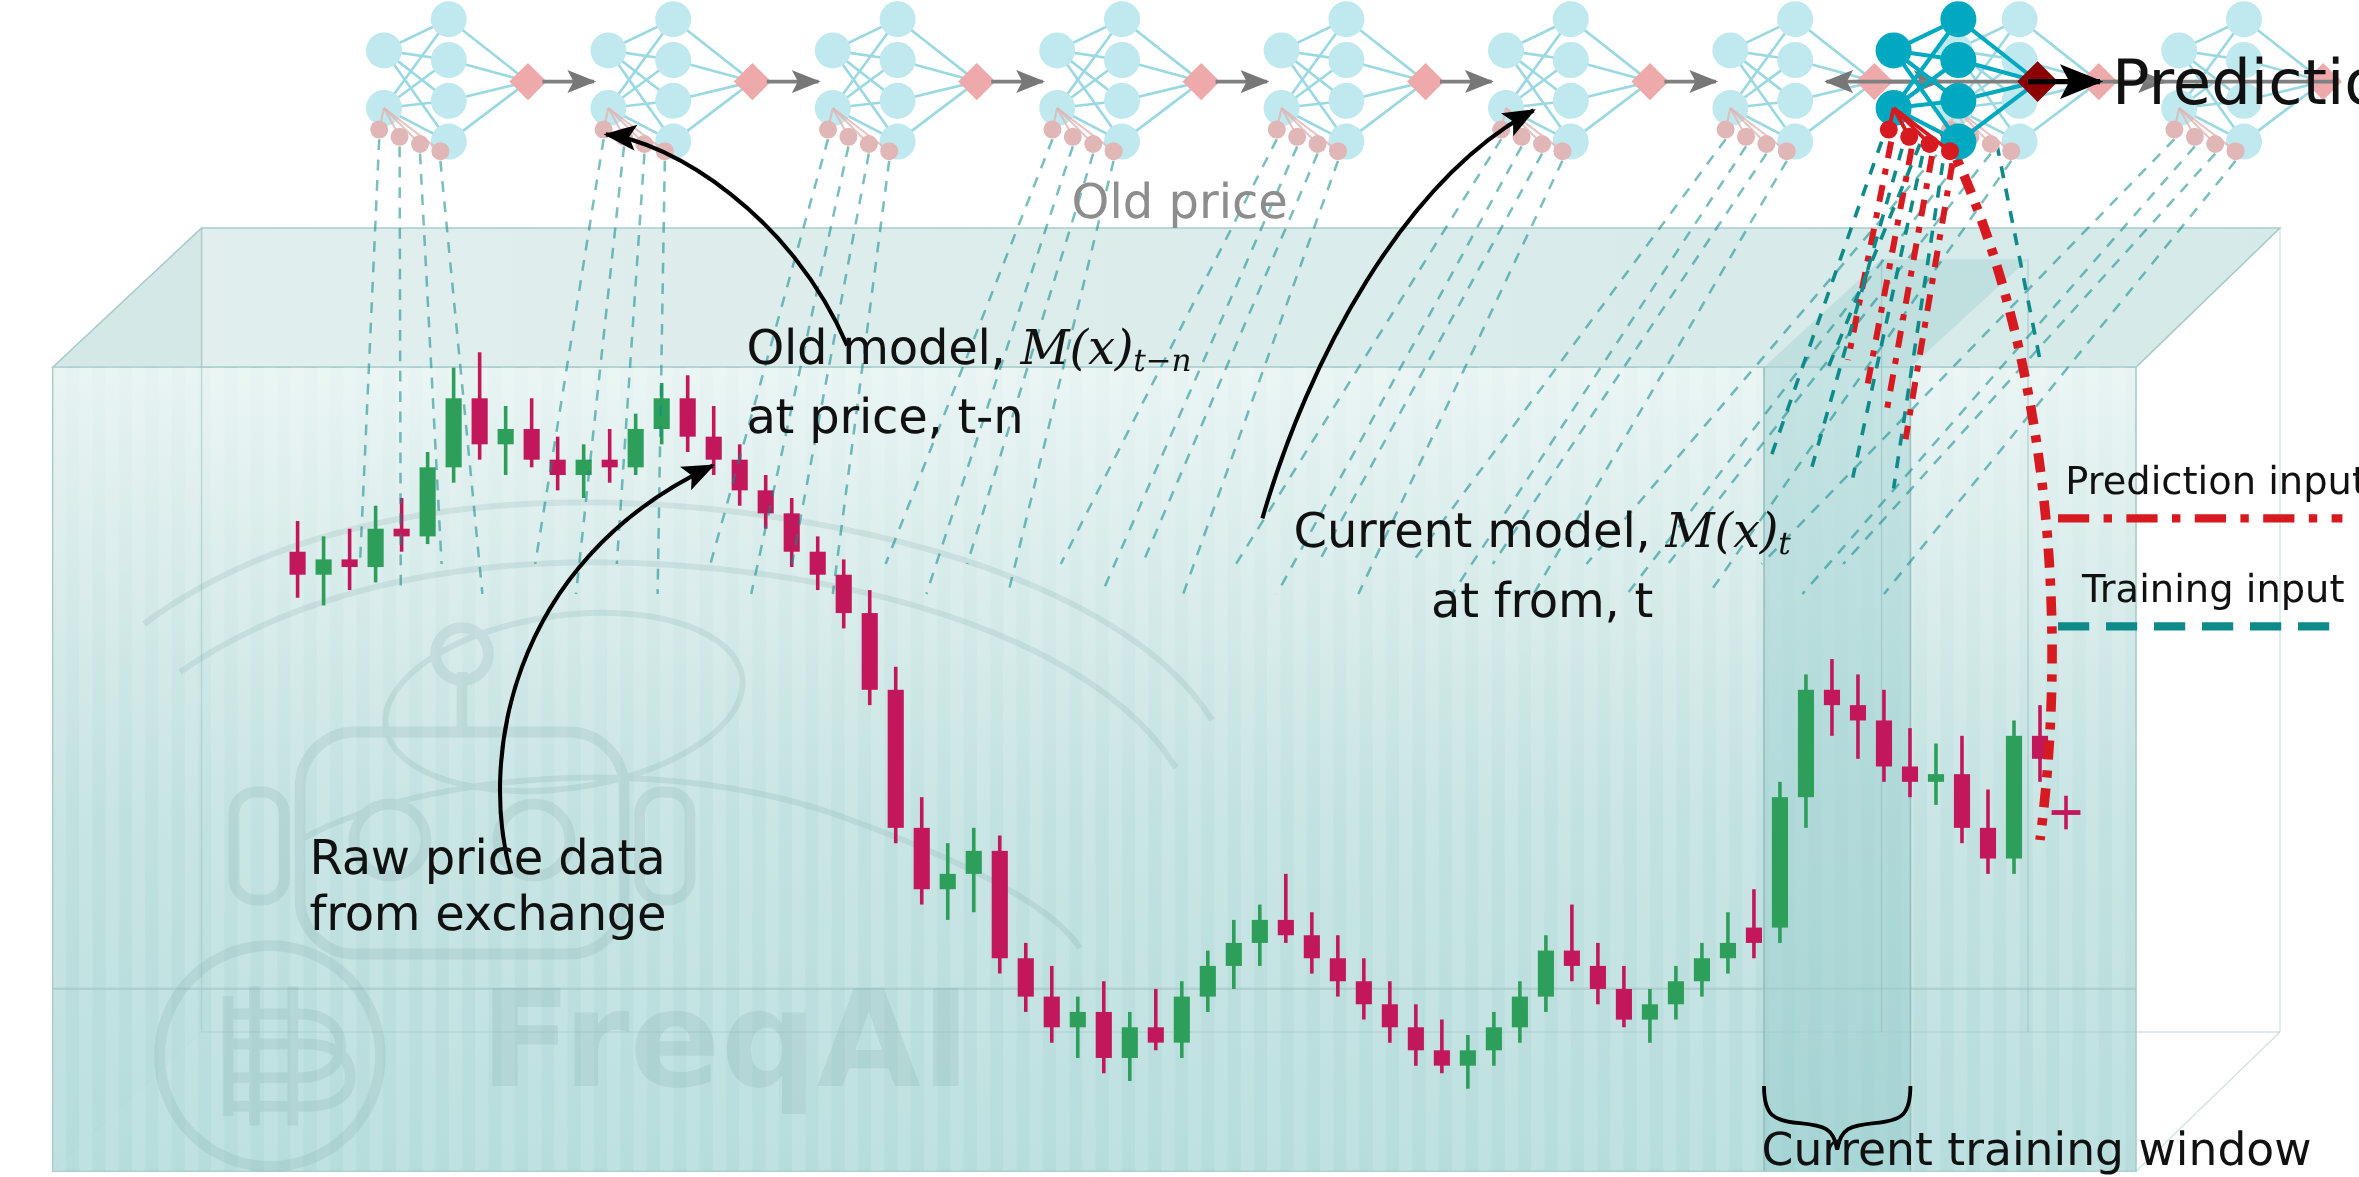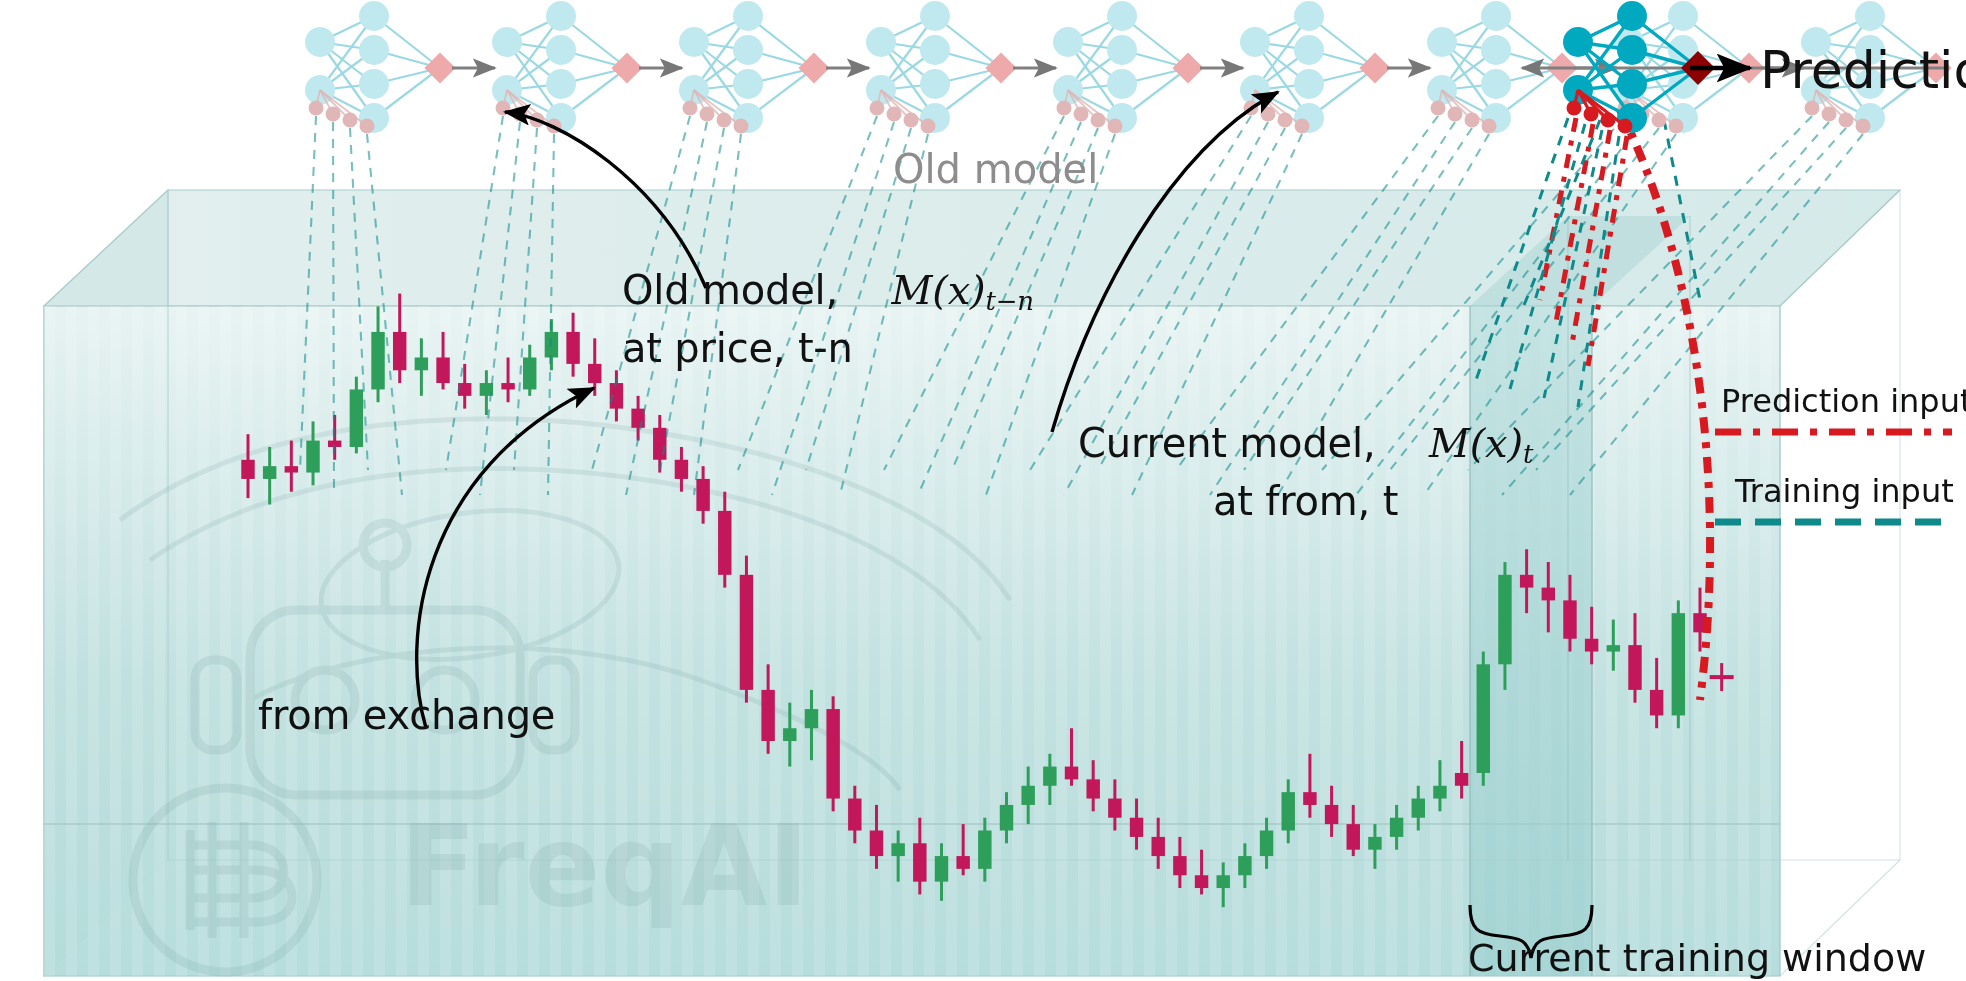--- a/index.html
+++ b/index.html
@@ -1,21 +1,21 @@
 <!DOCTYPE html>
 <html><head>
 <meta charset="utf-8">
 <style>
   html,body{margin:0;padding:0;background:#ffffff;}
   body{font-family:"DejaVu Sans", sans-serif;}
   #stage{position:relative;width:1966px;height:981px;overflow:hidden;background:#fff;}
   #stage svg.layer{position:absolute;left:0;top:0;width:1966px;height:981px;}
   .txt{position:absolute;color:#111;white-space:nowrap;font-family:"DejaVu Sans", sans-serif;}
   .ann{font-size:40px;line-height:47px;letter-spacing:-0.2px;}
-  .ann .math{font-family:"DejaVu Serif", serif;font-style:italic;margin-left:41px;}
+  .ann .math{font-family:"DejaVu Serif", serif;font-style:italic;}
   .ann .math .sub{font-size:26px;vertical-align:-6px;font-style:italic;}
   .ann .math .up{font-style:italic;}
   .pred-label{font-size:52px;letter-spacing:0px;}
   .legend-label{font-size:32px;}
   .oldmodels{font-size:40px;color:#8d8d8d;}
   .ctw{font-size:38px;}
 </style>
 </head>
 <body>
 
@@ -604,35 +604,36 @@
     <path d="M426,728 C400,640 420,470 594,388" fill="none" stroke="#000" stroke-width="3.4" marker-end="url(#arrowBlack)"></path>
 
     <path d="M1470,905 C1470,930 1478,934 1500,936 C1520,938 1528,940 1531,958 C1534,940 1542,938 1562,936 C1584,934 1592,930 1592,905" fill="none" stroke="#000" stroke-width="3.2"></path>
 
     <g>
       <line x1="1715" y1="432" x2="1952" y2="432" stroke="#d71920" stroke-width="7" stroke-dasharray="26 12 7 12" stroke-linecap="butt"></line>
       <line x1="1715" y1="522" x2="1952" y2="522" stroke="#0e8a8a" stroke-width="7" stroke-dasharray="26 14" stroke-linecap="butt"></line>
     </g>
   </svg>
 
-  <div class="txt oldmodels" style="left:893px;top:146px;">Old model</div>
+  <div class="txt oldmodels" style="left:893px;top:146px;">Old price</div>
 
   <div class="txt pred-label" style="left:1760px;top:40px;">Prediction</div>
 
   <div class="txt ann" style="left:622px;top:267px;">
     <div><span>Old model, </span><span class="math"><span class="up">M(x)</span><span class="sub">t−n</span></span></div>
     <div>at price, t-n</div>
   </div>
 
   <div class="txt ann" style="left:1078px;top:420px;text-align:center;">
     <div><span>Current model, </span><span class="math"><span class="up">M(x)</span><span class="sub">t</span></span></div>
     <div>at from, t</div>
   </div>
 
   <div class="txt ann" style="left:258px;top:692px;">
+    <div>Raw price data</div>
     <div>from exchange</div>
   </div>
 
   <div class="txt legend-label" style="left:1721px;top:382px;">Prediction input</div>
   <div class="txt legend-label" style="left:1735px;top:472px;">Training input</div>
 
   <div class="txt ctw" style="left:1468px;top:936px;">Current training window</div>
 </div>
 
 </body></html>

